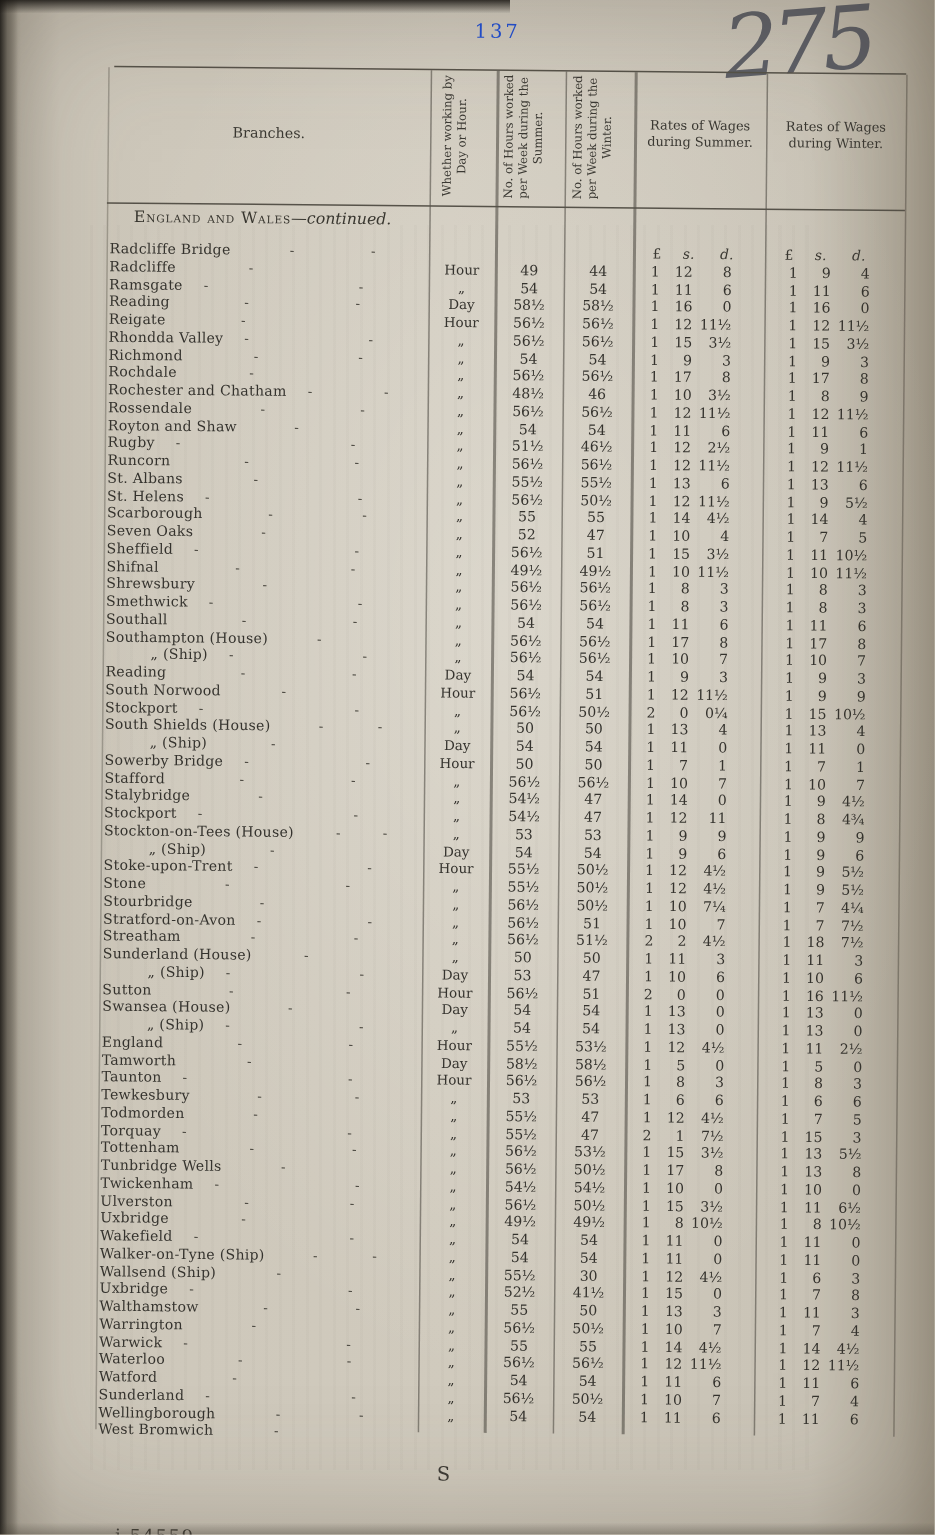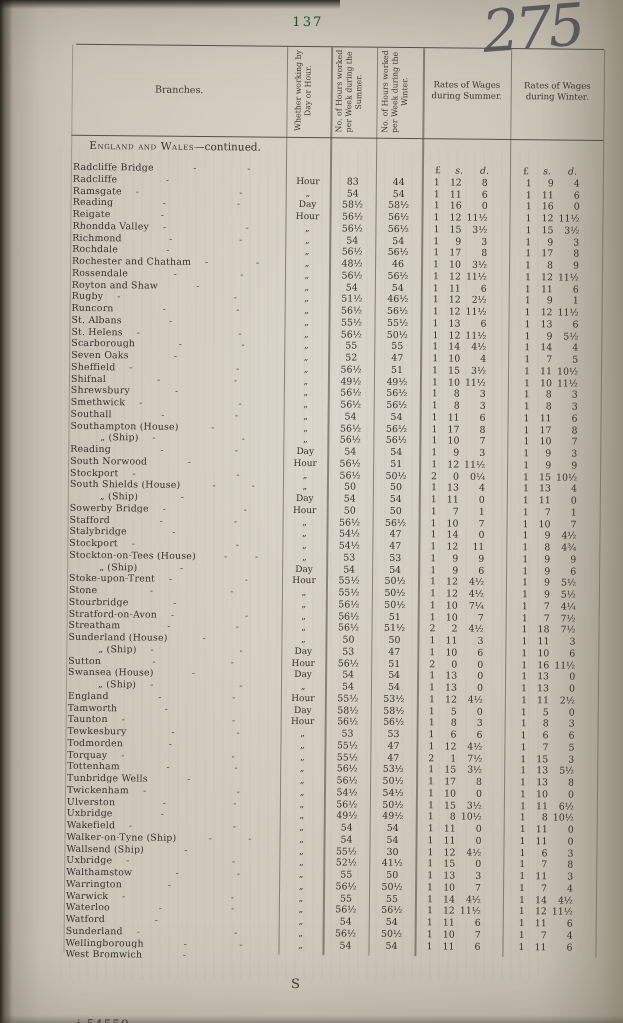--- a/index.html
+++ b/index.html
@@ -17,21 +17,21 @@
   .edge-top{position:absolute;left:0;top:0;width:340px;height:10px;
     background:linear-gradient(180deg,rgba(25,22,18,0.85) 0,rgba(25,22,18,0) 9px);z-index:5;}
   .edge-bottom{position:absolute;left:0;bottom:0;width:623px;height:8px;
     background:linear-gradient(0deg,rgba(60,55,45,0.35),rgba(0,0,0,0));z-index:5;}
   .vignette{position:absolute;inset:0;box-shadow:inset 0 0 90px rgba(80,70,55,0.35);z-index:4;pointer-events:none;}
   .streaks{position:absolute;left:60px;top:150px;width:480px;height:830px;opacity:.5;z-index:0;
     background:repeating-linear-gradient(90deg,rgba(90,85,75,0.06) 0 2px,rgba(0,0,0,0) 2px 9px);}
 
   .page-inner{position:absolute;inset:0;transform:rotate(0.55deg);transform-origin:300px 480px;z-index:2;}
 
-  .page-number{position:absolute;left:288px;top:14px;font-size:13px;letter-spacing:2px;color:#14532d;}
+  .page-number{position:absolute;left:312px;top:14px;font-size:13px;letter-spacing:2px;color:#1d4ed8;}
   .handwritten{position:absolute;left:478px;top:-8px;font-size:58px;font-style:italic;
     color:rgba(68,72,84,0.82);transform:rotate(-5deg);letter-spacing:-4px;
     font-family:"DejaVu Serif","Liberation Serif",serif;}
 
   .rule{position:absolute;background:#565249;}
   .rule-top{left:72px;top:46px;width:528px;height:1px;}
   .rule-headbottom{left:68px;top:137px;width:532px;height:1.4px;}
 
   
   .vr{position:absolute;top:47px;height:908px;width:1px;background:rgba(70,66,58,0.55);}
@@ -50,21 +50,21 @@
     height:86px;text-align:center;}
   .hdr-dayhour{left:290px;top:48px;width:32px;}
   .hdr-hsum{left:331px;top:48px;width:38px;}
   .hdr-hwin{left:377px;top:48px;width:38px;}
   .hdr-wage{font-size:8.6px;text-align:center;line-height:1.3;top:78px;}
   .hdr-wsum{left:423px;width:80px;}
   .hdr-wwin{left:511px;width:85px;}
 
   .section-heading{position:absolute;left:86px;top:141px;font-size:10.5px;color:#38362f;
     font-variant:small-caps;letter-spacing:0.6px;}
-  .section-heading .cont{font-variant:normal;letter-spacing:0;}
+  .section-heading .cont{font-style:italic;font-variant:normal;letter-spacing:0;}
 
   
   .cur{position:absolute;top:163px;display:flex;font-size:9.3px;color:#3b3933;}
   .cur-sum{left:424px;width:80px;}
   .cur-win{left:512px;width:84px;}
   .cur span{display:inline-block;text-align:right;}
   .cur .l{width:14px;} .cur .s{width:22px;font-style:italic;} .cur .d{width:26px;font-style:italic;}
 
   
   .tbody{position:absolute;left:68px;top:163px;width:532px;}
@@ -160,21 +160,21 @@
       </div>
       <div class="row r1">
         <div class="c branch">
           <span class="nm">Radcliffe</span>
           <span class="leaders">
             <i>-</i>
             <i>-</i>
           </span>
         </div>
         <div class="c dayhour">Hour</div>
-        <div class="c hours">83</div>
+        <div class="c hours">49</div>
         <div class="c hours">44</div>
         <div class="c wage wage-sum">
           <span class="l">1</span>
           <span class="s">12</span>
           <span class="d">8</span>
         </div>
         <div class="c wage wage-win">
           <span class="l">1</span>
           <span class="s">9</span>
           <span class="d">4</span>

